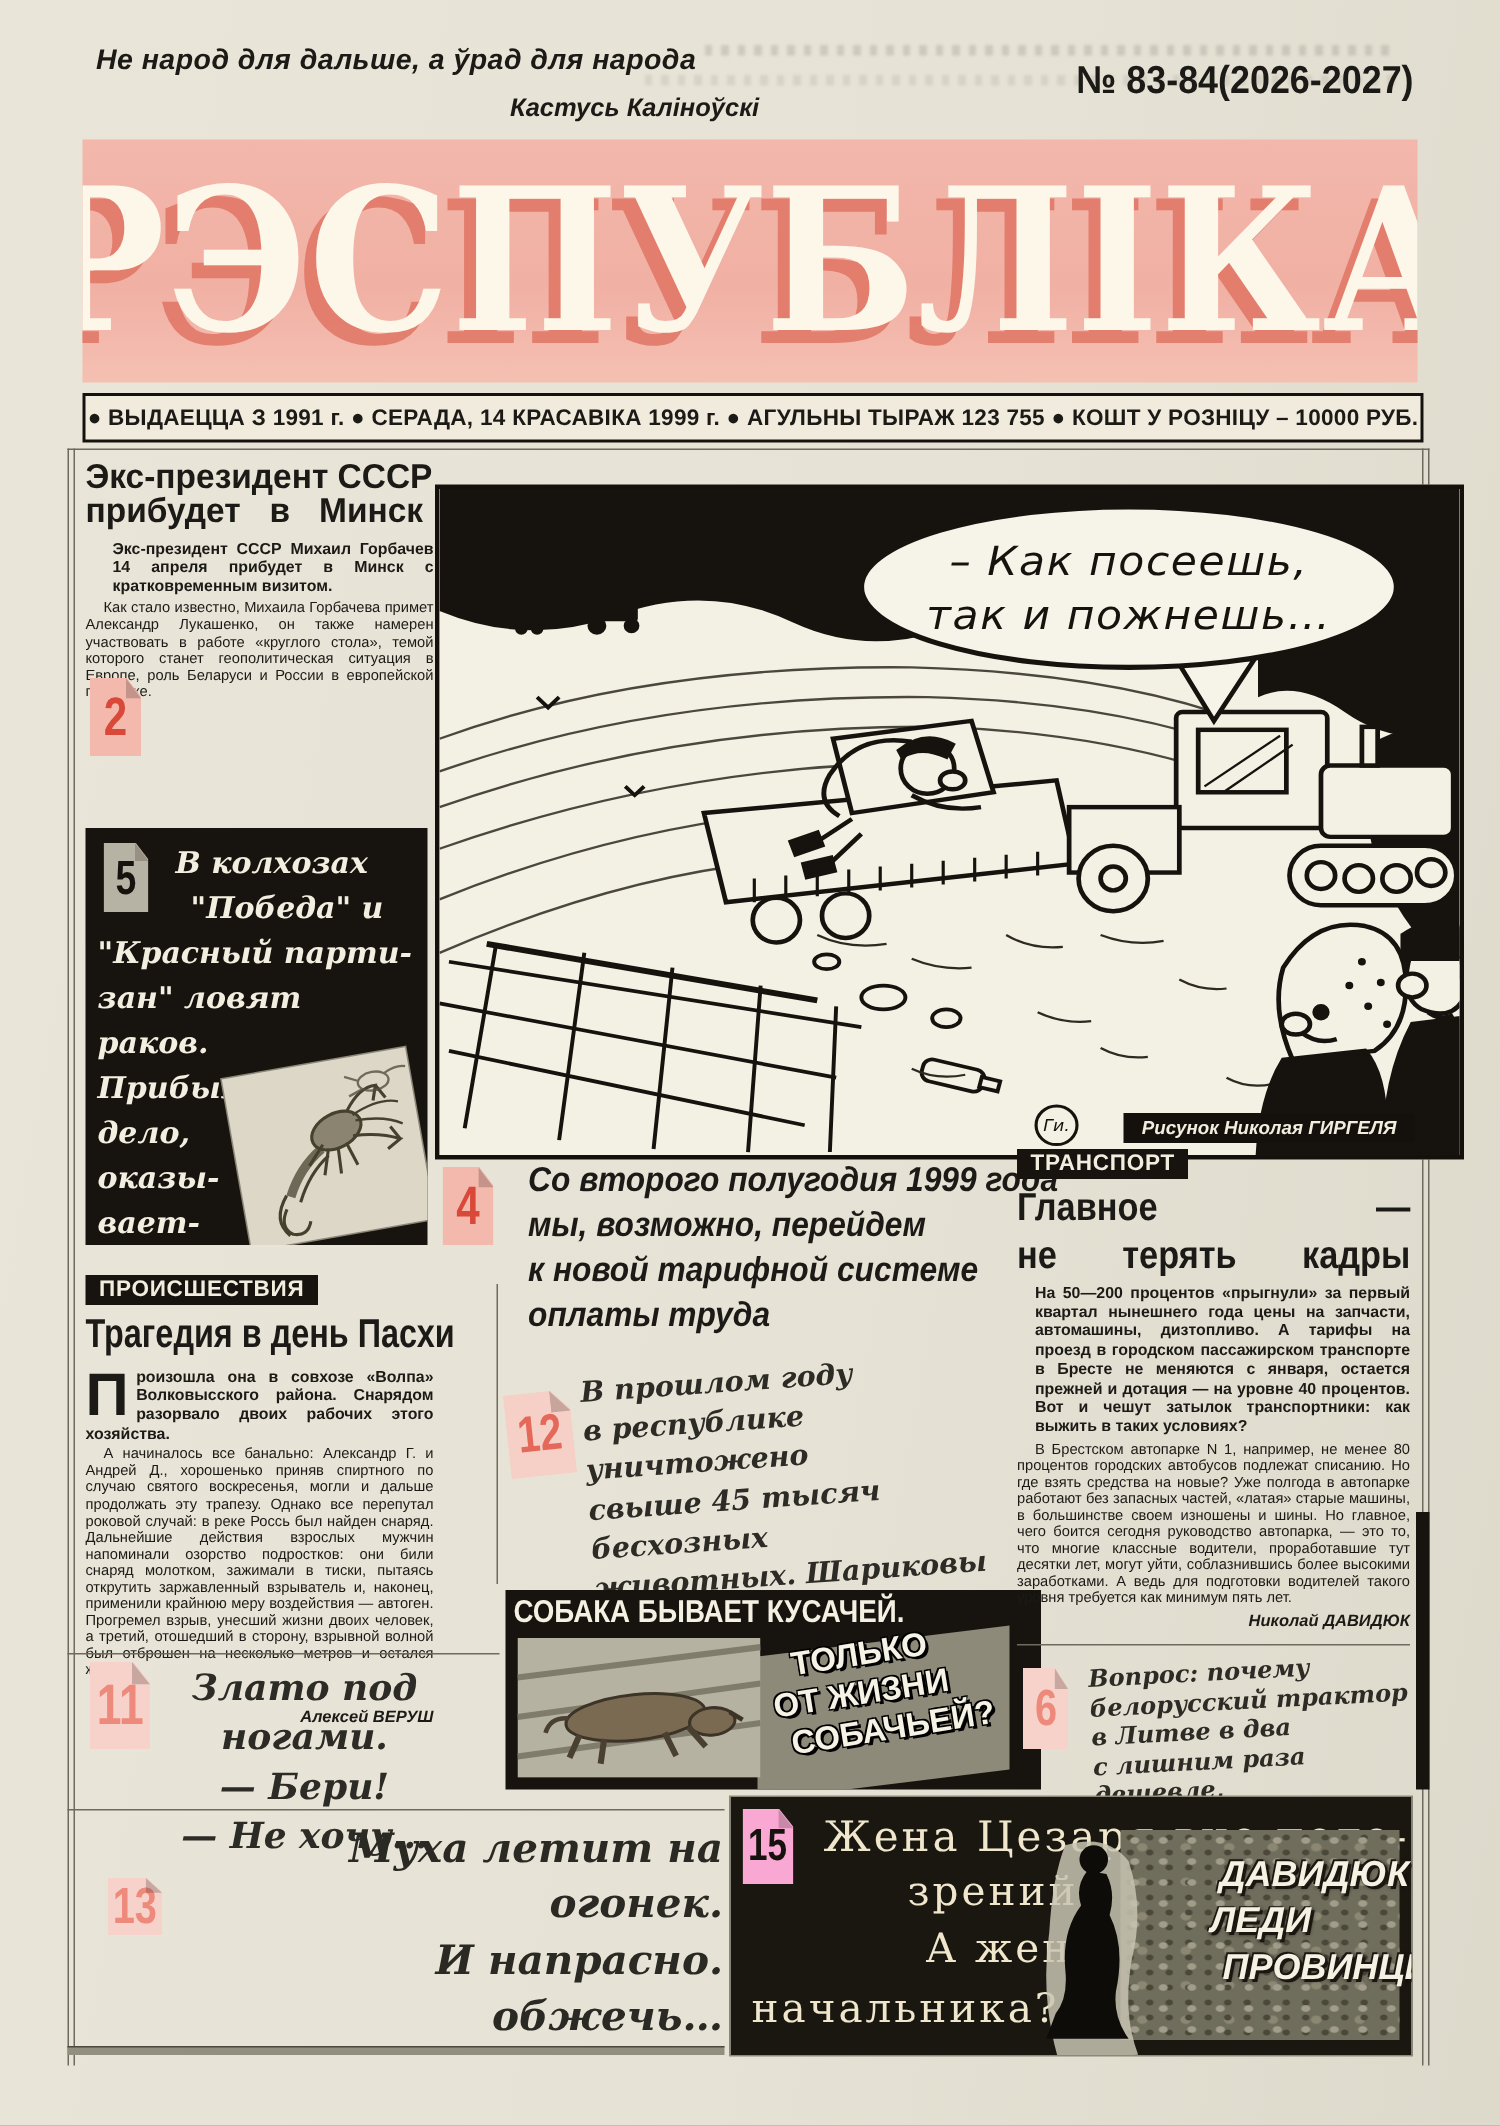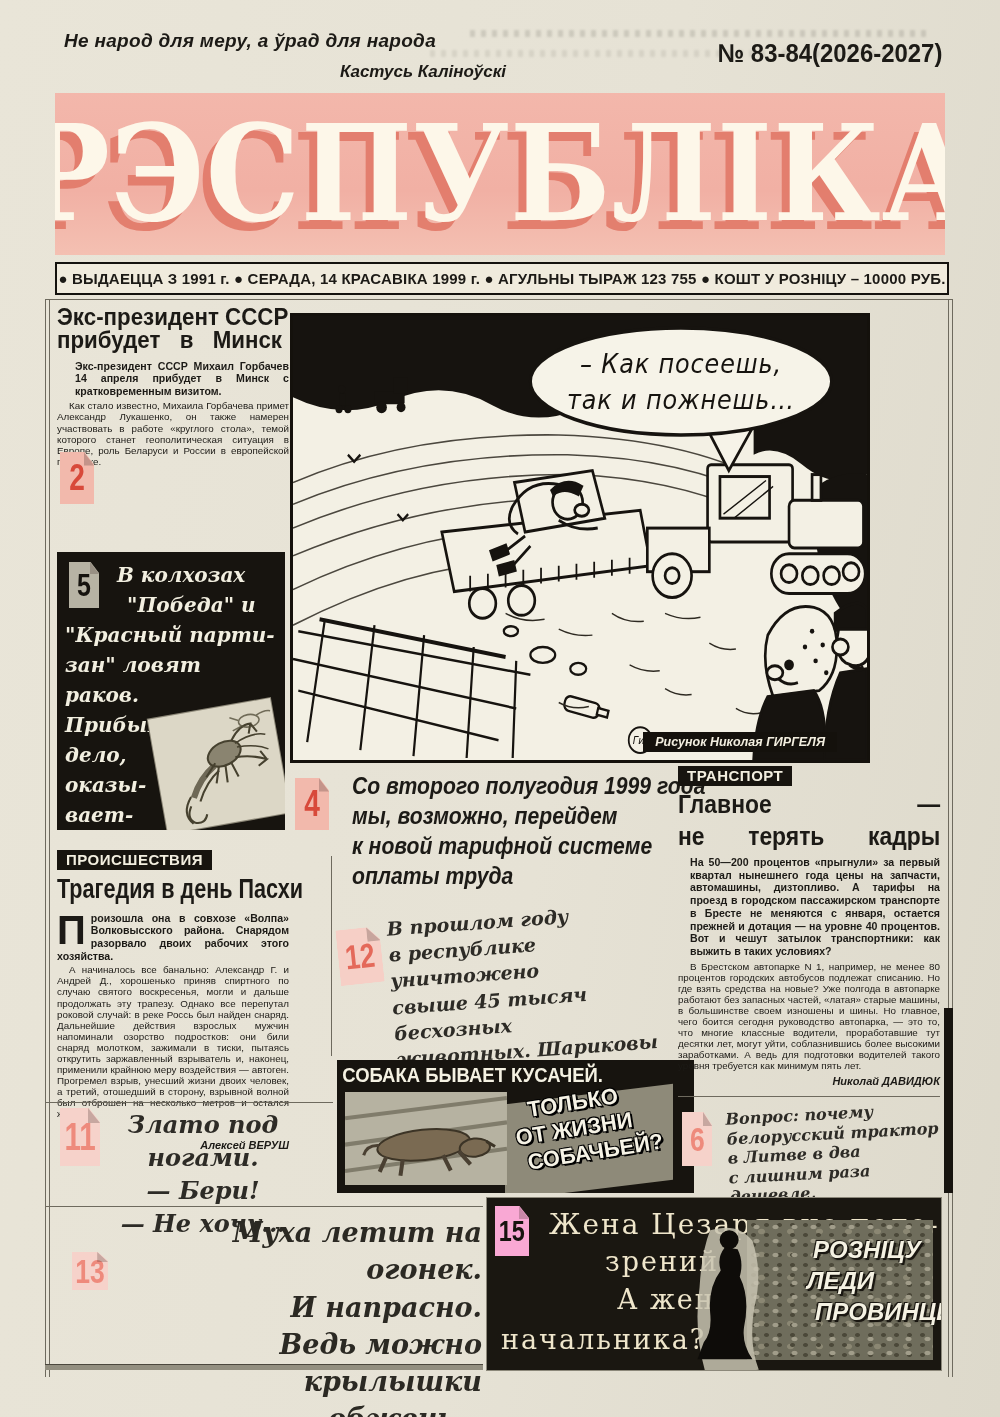--- a/index.html
+++ b/index.html
@@ -73,21 +73,21 @@
   .incid .byline{font-size:11px;margin-top:20px;}
   .dropcap{float:left;font-size:40px;line-height:32px;font-weight:bold;margin:2px 5px 0 0;}
   
   .t11-text{position:absolute;left:108px;top:1108px;width:190px;text-align:center;
             font-size:24px;line-height:1.38;color:#2d2b26;}
   
   .t13-text{position:absolute;left:120px;top:1214px;width:362px;text-align:right;
             font-family:"DejaVu Serif",serif;font-weight:bold;font-style:italic;
             font-size:27px;line-height:1.38;color:#2b2923;}
   
-  .cartoon{position:absolute;left:290px;top:313px;width:580px;height:450px;border:3px solid #14110c;
+  .cartoon{position:absolute;left:290px;top:323px;width:686px;height:450px;border:3px solid #14110c;
            background:#f3f0e4;box-sizing:border-box;}
   .cartoon svg{width:100%;height:100%;display:block;}
   .bub{font-family:"DejaVu Sans",sans-serif;font-style:italic;font-size:27px;fill:#16130f;
        text-anchor:middle;letter-spacing:1px;}
   .sig{font-family:"DejaVu Sans",sans-serif;font-style:italic;font-size:11px;fill:#16130f;text-anchor:middle;}
   .cartoon-credit{position:absolute;right:30px;bottom:8px;background:#14110c;color:#f2eedf;
        font-size:12.5px;font-weight:bold;font-style:italic;padding:3px 12px;}
   
   .t4-text{position:absolute;left:352px;top:772px;width:330px;font-weight:bold;font-style:italic;
            font-size:23px;line-height:1.3;transform:scaleX(.92);transform-origin:left;white-space:nowrap;}
@@ -129,21 +129,21 @@
   .silh{position:absolute;right:178px;top:28px;width:74px;height:138px;}
   .ln{display:block;}
 </style>
 </head>
 <body>
 
 <div class="page">
 
   <div class="bleed" style="left:470px;top:30px;width:460px;"></div>
   <div class="bleed" style="left:430px;top:50px;width:500px;opacity:.35;"></div>
-  <div class="motto">Не народ для меру, а ўрад для народа</div>
+  <div class="motto">Не народ для дальше, а ўрад для народа</div>
   <div class="motto-author">Кастусь  Каліноўскі</div>
   <div class="issue-no">№ 83-84(2026-2027)</div>
 
   <div class="masthead">
     <div class="masthead-title">РЭСПУБЛІКА</div>
   </div>
 
   <div class="dateline">● ВЫДАЕЦЦА З 1991 г. ● СЕРАДА, 14 КРАСАВІКА 1999 г. ● АГУЛЬНЫ ТЫРАЖ 123 755 ● КОШТ У РОЗНІЦУ – 10000 РУБ.</div>
 
   <div class="hrule" style="left:45px;top:299px;width:908px;"></div>
@@ -420,38 +420,37 @@
 
   <div class="hrule" style="left:45px;top:1206px;width:438px;"></div>
   <div class="marker m-pale" style="left:72px;top:1252px;width:36px;height:38px;">
     <div class="pg">
         <span class="num" style="font-size:34px;">13</span>
       </div>
   </div>
   <div class="t13-text">
     <span class="ln">Муха летит на огонек.</span>
     <span class="ln">И напрасно.</span>
-    <span class="ln">Ведь можно крылышки</span>
     <span class="ln">обжечь…</span>
   </div>
   <div class="hrule-thick" style="left:45px;top:1364px;width:438px;"></div>
 
   <div class="box15">
     <div class="marker m-white" style="left:8px;top:8px;width:34px;height:50px;">
       <div class="pg">
           <span class="num" style="font-size:30px;">15</span>
         </div>
     </div>
     <span class="hand" style="left:62px;top:10px;font-size:28px;">Жена Цезаря вне подо-</span>
     <span class="hand" style="left:118px;top:48px;">зрений.</span>
     <span class="hand" style="left:130px;top:86px;">А жена</span>
     <span class="hand" style="left:14px;top:126px;">начальника?</span>
     <div class="box15-photo">
       <div class="box15-caption">
-        <span class="ln">РОЗНІЦУ</span>
+        <span class="ln">ДАВИДЮК</span>
         <span class="ln" style="margin-left:-6px;">ЛЕДИ</span>
         <span class="ln" style="margin-left:2px;">ПРОВИНЦИИ</span>
       </div>
     </div>
     <div class="silh">
       <svg viewBox="0 0 70 140">
         <path d="M20,4 q26,-8 40,10 q10,30 2,62 q-6,34 4,60 l-50,4 q-12,-40 -6,-82 q2,-34 10,-54 z" fill="#c9c4b2" opacity=".85"></path>
         <circle cx="38" cy="13" r="9" fill="#0e0c09"></circle>
         <path d="M34,20 q-8,10 -4,22 q-12,16 -10,40 q2,18 -6,28 l-6,16 h52 q-10,-14 -8,-30 q6,-28 -4,-48 q4,-14 -2,-26 z" fill="#0e0c09"></path>
       </svg>

